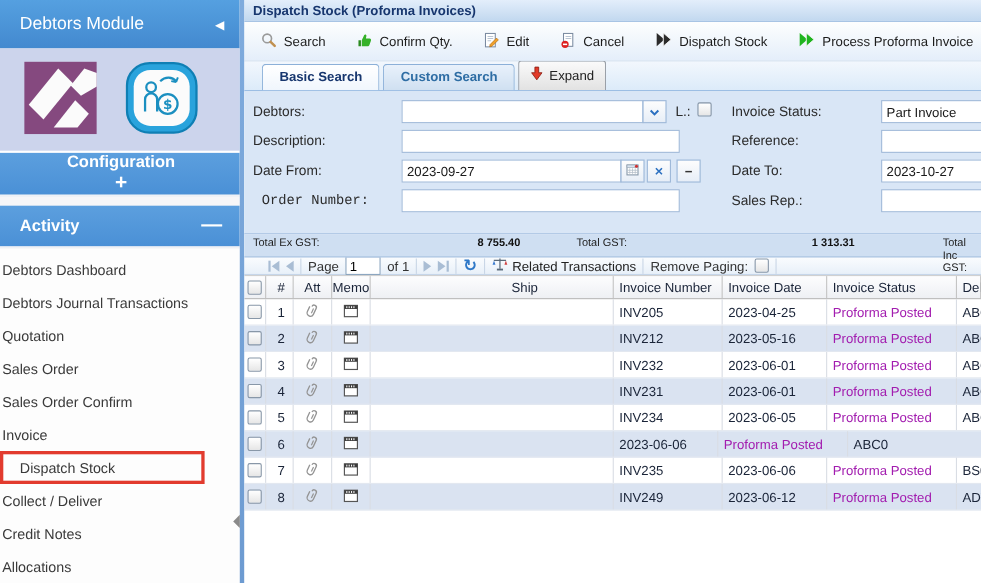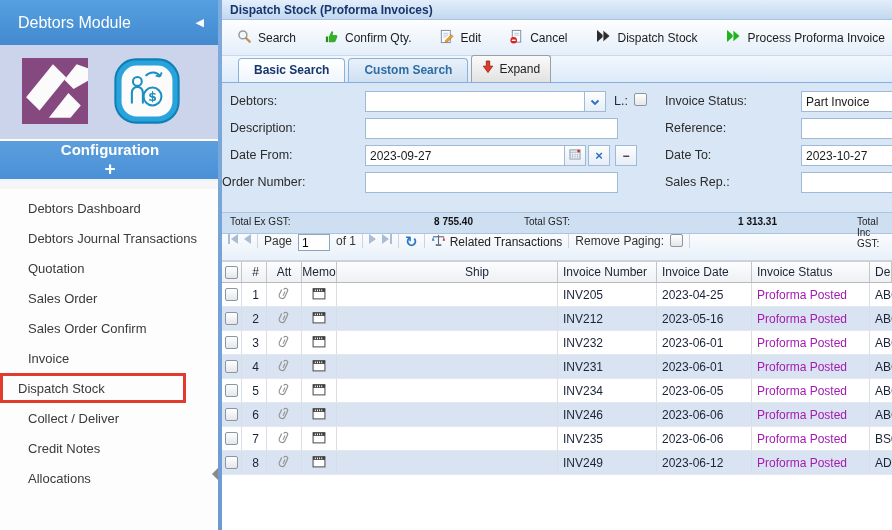--- a/index.html
+++ b/index.html
@@ -11,21 +11,21 @@
   .sidebar{width:218px;height:530px;background:#f6f6f8;display:flex;flex-direction:column;overflow:hidden;}
   .sb-header{height:45px;background:linear-gradient(#55a0e0,#4389cf);color:#fff;display:flex;align-items:center;
     justify-content:space-between;padding:0 14px 0 18px;font-size:16px;font-weight:400;}
   .sb-collapse{font-size:11px;cursor:pointer;}
   .sb-logos{height:96px;background:#ccd4ec;display:flex;align-items:center;gap:26px;padding-left:22px;border-bottom:2px solid #fff;}
   .acc{height:40px;background:linear-gradient(#5c9fde,#4a90d6);color:#fff;display:flex;align-items:center;
     justify-content:space-between;padding:0 16px 0 18px;font-size:15px;font-weight:bold;border-bottom:2px solid #eef1f6;cursor:pointer;}
   .acc .tgl{font-size:19px;font-weight:bold;}
   .acc.cfg{margin-bottom:8px;flex-direction:column;}
   .sb-menu{background:#fdfdfd;flex:1;padding-top:4px;}
-  .sb-item{height:30px;display:flex;align-items:center;padding-left:28px;font-size:13px;color:#3a3a3a;cursor:pointer;}
+  .sb-item{height:30px;display:flex;align-items:center;padding-left:2px;font-size:13px;color:#3a3a3a;cursor:pointer;}
   .sb-item.hl{border:3px solid #e23b2e;width:186px;padding-left:15px;}
   .splitter{width:4px;height:530px;background:linear-gradient(#7fabdd,#6d9bd1);position:relative;}
   .split-arrow{position:absolute;top:468px;left:-6px;width:0;height:0;
     border-top:6px solid transparent;border-bottom:6px solid transparent;border-right:6px solid #8a8a8a;}
 
   
   .main{flex:1;display:flex;flex-direction:column;overflow:hidden;background:#fff;}
   .panel-title{height:20px;background:linear-gradient(#e3eefb,#c2d8ef);border-bottom:1px solid #a8c4e4;
     display:flex;align-items:center;padding-left:8px;font-weight:bold;color:#17366e;font-size:12px;}
   .toolbar{height:36px;background:linear-gradient(#fdfefe,#e4eefa);border-bottom:1px solid #c9d9ec;
@@ -46,22 +46,22 @@
   .flabel{position:absolute;color:#2b2b2b;font-size:12.5px;}
   .fin{position:absolute;height:21px;border:1px solid #9fb9d9;background:#fff;font-family:inherit;font-size:12px;padding:0 4px;color:#1a1a1a;}
   .sqbtn{position:absolute;height:21px;width:22px;border:1px solid #9fb9d9;background:linear-gradient(#fdfdfd,#e7eef7);
     display:flex;align-items:center;justify-content:center;cursor:pointer;}
   .chk{display:inline-block;width:13px;height:13px;border:1px solid #8897a8;background:linear-gradient(#ffffff,#e6e6e6);border-radius:2px;cursor:pointer;}
 
   .totals{height:21px;background:#cfdff2;border-bottom:1px solid #aac4e2;position:relative;font-size:10px;}
   .totals span{position:absolute;top:3px;}
   .tval{font-weight:bold;text-align:right;color:#111;}
 
-  .pager{height:27px;background:linear-gradient(#fafcfe,#e8f0f9);border-bottom:1px solid #c6d6ea;
-    display:flex;align-items:flex-start;padding-left:6px;gap:6px;font-size:12px;color:#333;}
+  .pager{height:16px;background:linear-gradient(#fafcfe,#e8f0f9);border-bottom:1px solid #c6d6ea;
+    display:flex;align-items:center;padding-left:22px;gap:6px;font-size:12px;color:#333;}
   .psep{width:1px;height:14px;background:#c9d6e6;}
   .ptri{display:inline-flex;align-items:center;gap:1px;cursor:pointer;}
   .tri-l{width:0;height:0;border-top:5px solid transparent;border-bottom:5px solid transparent;border-right:7px solid #a9bdd4;}
   .tri-r{width:0;height:0;border-top:5px solid transparent;border-bottom:5px solid transparent;border-left:7px solid #a9bdd4;}
   .pbarline{width:2px;height:10px;background:#a9bdd4;}
   .pageinput{width:32px;height:17px;border:1px solid #8ca6c0;font-family:inherit;font-size:12px;padding:0 3px;}
   .refresh{color:#2e78c8;font-size:15px;font-weight:bold;cursor:pointer;line-height:1;}
   .linkbtn{display:flex;align-items:center;gap:4px;cursor:pointer;background:none;border:none;font-family:inherit;font-size:12px;color:#222;}
 
   
@@ -120,20 +120,24 @@
             <path d="M33.5 13.5 l1.2 -3 M33.5 13.5 l-3.2 -0.6" stroke-width="1.3"></path>
           </g>
           <text x="28" y="31.5" font-size="9" fill="#1b8fc0" text-anchor="middle" font-weight="bold" font-family="DejaVu Sans, sans-serif">$</text>
         </svg>
       </span>
     </div>
     <div class="acc cfg">
       <span>Configuration</span>
       <span class="tgl">+</span>
     </div>
+    <div class="acc">
+      <span>Activity</span>
+      <span class="tgl">—</span>
+    </div>
     <div class="sb-menu">
         <div class="sb-item">Debtors Dashboard</div>
         <div class="sb-item">Debtors Journal Transactions</div>
         <div class="sb-item">Quotation</div>
         <div class="sb-item">Sales Order</div>
         <div class="sb-item">Sales Order Confirm</div>
         <div class="sb-item">Invoice</div>
         <div class="sb-item hl">Dispatch Stock</div>
         <div class="sb-item">Collect / Deliver</div>
         <div class="sb-item">Credit Notes</div>
@@ -220,21 +224,21 @@
             </svg></span>
         <span>Expand</span>
       </button>
     </div>
 
     <div class="form">
 
       <span class="flabel" style="left:8px;top:11px;">Debtors:</span>
       <span class="flabel" style="left:8px;top:38px;">Description:</span>
       <span class="flabel" style="left:8px;top:65px;">Date From:</span>
-      <span class="flabel" style="left:0;top:92px;">Order Number:</span>
+      <span class="flabel" style="left:16px;top:92px;font-family:Liberation Mono, monospace;">Order Number:</span>
 
       <input class="fin" style="left: 143px; top: 8px; width: 220px;" value="">
       <span class="sqbtn" style="left:362px;top:8px;">
         <span><svg width="10" height="7" viewBox="0 0 10 7">
               <path d="M1.5 1.5 L5 5 L8.5 1.5" stroke="#2a6fc0" stroke-width="1.8" fill="none"></path>
             </svg></span>
       </span>
       <span class="flabel" style="left:392px;top:11px;">L.:</span>
       <span class="chk" style="position:absolute;left:412px;top:10px;"></span>
 
@@ -568,21 +572,20 @@
               <div class="pbar">
                 <span class="chev f"></span>
                 <span class="chev f"></span>
                 <span class="chev f"></span>
                 <span class="chev f"></span>
                 <span class="chev f"></span>
                 <span class="chev f"></span>
               </div>
             </div>
             <div class="td c5"></div>
-            <div class="td c6">INV246</div>
             <div class="td c7">2023-06-06</div>
             <div class="td c8 status">Proforma Posted</div>
             <div class="td c9">ABC0</div>
           </div>
           <div class="tr">
             <div class="td c0">
               <span class="chk"></span>
             </div>
             <div class="td c1">7</div>
             <div class="td c2">

